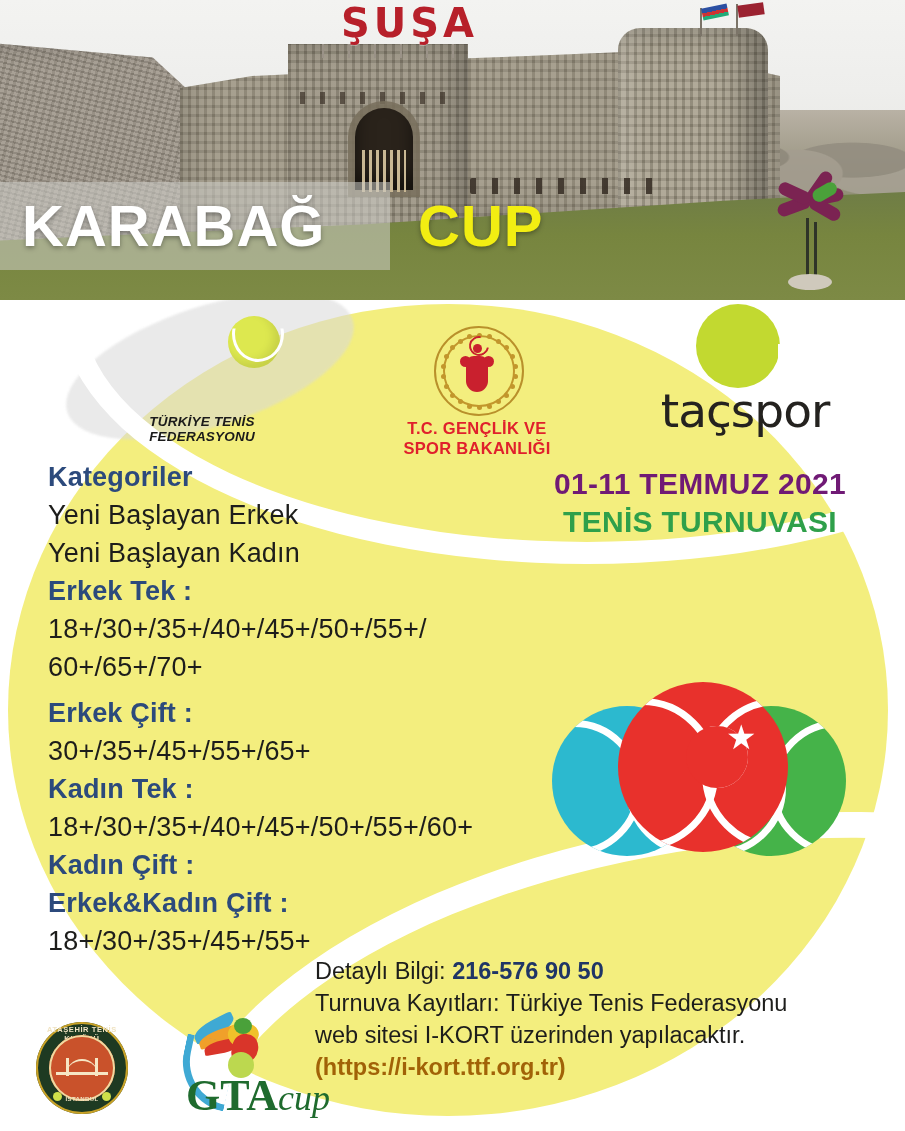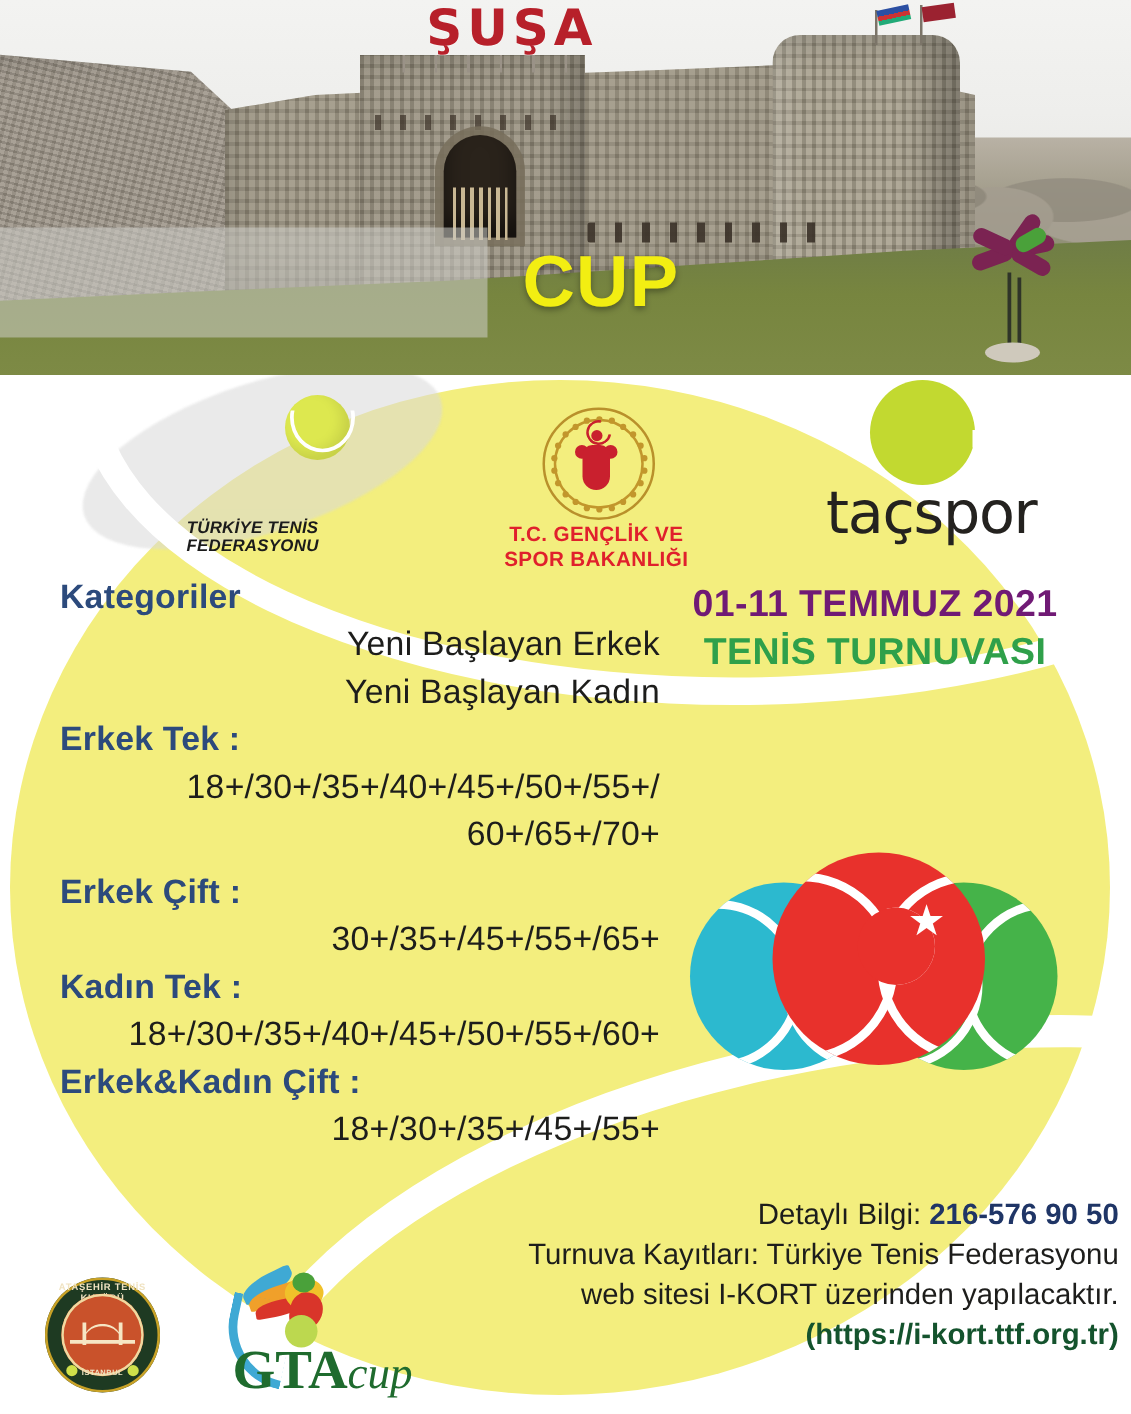--- a/index.html
+++ b/index.html
@@ -223,21 +223,21 @@
     border-radius:0 0 0 8px;}
   .tac-word{
     position:absolute;left:0px;top:80px;width:210px;text-align:center;
     font-family:"DejaVu Sans", sans-serif;
     font-size:47px;font-weight:400;color:#24221f;letter-spacing:-1px;line-height:54px;
   }
 
   
   .cats{position:absolute;left:48px;top:158px;width:480px;}
   .cat-h{color:#2c4a7c;font-weight:700;font-size:27px;line-height:38px;letter-spacing:.2px;}
-  .cat-p{color:#1d1d1b;font-weight:400;font-size:27px;line-height:38px;letter-spacing:.2px;text-align:right;}
+  .cat-p{color:#1d1d1b;font-weight:400;font-size:27px;line-height:38px;letter-spacing:.2px;}
   .cat-gap{height:8px;}
 
   
   .event{position:absolute;left:505px;top:165px;width:390px;text-align:center;}
   .ev-date{color:#701a75;font-weight:700;font-size:30px;line-height:38px;letter-spacing:.3px;}
   .ev-senior{color:#1f3566;font-weight:700;font-size:30px;line-height:38px;letter-spacing:.6px;}
   .ev-tour{color:#2fa04a;font-weight:700;font-size:30px;line-height:38px;letter-spacing:.3px;}
 
   
   .balls{position:absolute;left:548px;top:382px;width:320px;height:210px;}
@@ -253,24 +253,24 @@
   .crescent-in{
     position:absolute;left:68px;top:44px;width:62px;height:62px;border-radius:50%;
     background:#e8312c;z-index:5;
   }
   .star{
     position:absolute;left:108px;top:38px;width:0;height:0;z-index:6;
     color:#ffffff;font-size:34px;line-height:34px;
   }
 
   
-  .contact{position:absolute;left:315px;top:655px;width:580px;text-align:right;}
+  .contact{position:absolute;left:315px;top:655px;width:580px;text-align:left;}
   .ct-line{font-size:23.5px;line-height:32px;color:#1d1d1b;font-weight:400;}
   .ct-b{color:#1f3566;font-weight:700;}
-  .ct-url{color:#14532d;font-weight:700;font-size:23.5px;line-height:32px;}
+  .ct-url{color:#a16207;font-weight:700;font-size:23.5px;line-height:32px;}
 
   
   .logo-atk{position:absolute;left:36px;top:722px;width:92px;height:92px;}
   .atk-out{position:absolute;left:0;top:0;width:92px;height:92px;border-radius:50%;
     background:#1e3a22;box-shadow:inset 0 0 0 2px #c9a227;}
   .atk-in{position:absolute;left:13px;top:13px;width:66px;height:66px;border-radius:50%;
     background:#c9522b;box-shadow:inset 0 0 0 2px #f0d9a0;}
   .atk-bridge{position:absolute;left:20px;top:36px;width:52px;height:22px;}
   .atk-deck{position:absolute;left:0;top:14px;width:52px;height:3px;background:#f6e6c4;}
   .atk-tw1{position:absolute;left:10px;top:0;width:3px;height:18px;background:#f6e6c4;}
@@ -330,20 +330,21 @@
       <div class="fl-pet" style="background:#4aa13a;transform:rotate(-30deg) translateX(4px);width:26px;"></div>
     </div>
     <div class="fl-stem"></div>
     <div class="fl-stem2"></div>
     <div class="fl-base"></div>
 
     <div class="susa">ŞUŞA</div>
     <div class="susa-legs"></div>
 
     <div class="band"></div>
+    <div class="karabag">KARABAĞ</div>
     <div class="cup">CUP</div>
   </div>
 
   <div class="body-area">
 
     <div class="ball-big"></div>
     <div class="ball-shadow-tl"></div>
     <div class="ball-seam-top"></div>
     <div class="ball-seam-bot"></div>
 
@@ -409,20 +410,21 @@
           <div class="cat-p">Yeni Başlayan Erkek</div>
           <div class="cat-p">Yeni Başlayan Kadın</div>
           <div class="cat-h">Erkek Tek :</div>
           <div class="cat-p">18+/30+/35+/40+/45+/50+/55+/</div>
           <div class="cat-p">60+/65+/70+</div>
           <div class="cat-gap"></div>
           <div class="cat-h">Erkek Çift :</div>
           <div class="cat-p">30+/35+/45+/55+/65+</div>
           <div class="cat-h">Kadın Tek :</div>
           <div class="cat-p">18+/30+/35+/40+/45+/50+/55+/60+</div>
+          <div class="cat-h">Kadın Çift :</div>
           <div class="cat-h">Erkek&amp;Kadın Çift :</div>
           <div class="cat-p">18+/30+/35+/45+/55+</div>
         </div>
     </div>
 
     <div class="event">
       <div class="ev-date">01-11 TEMMUZ 2021</div>
       <div class="ev-tour">TENİS TURNUVASI</div>
     </div>
 

